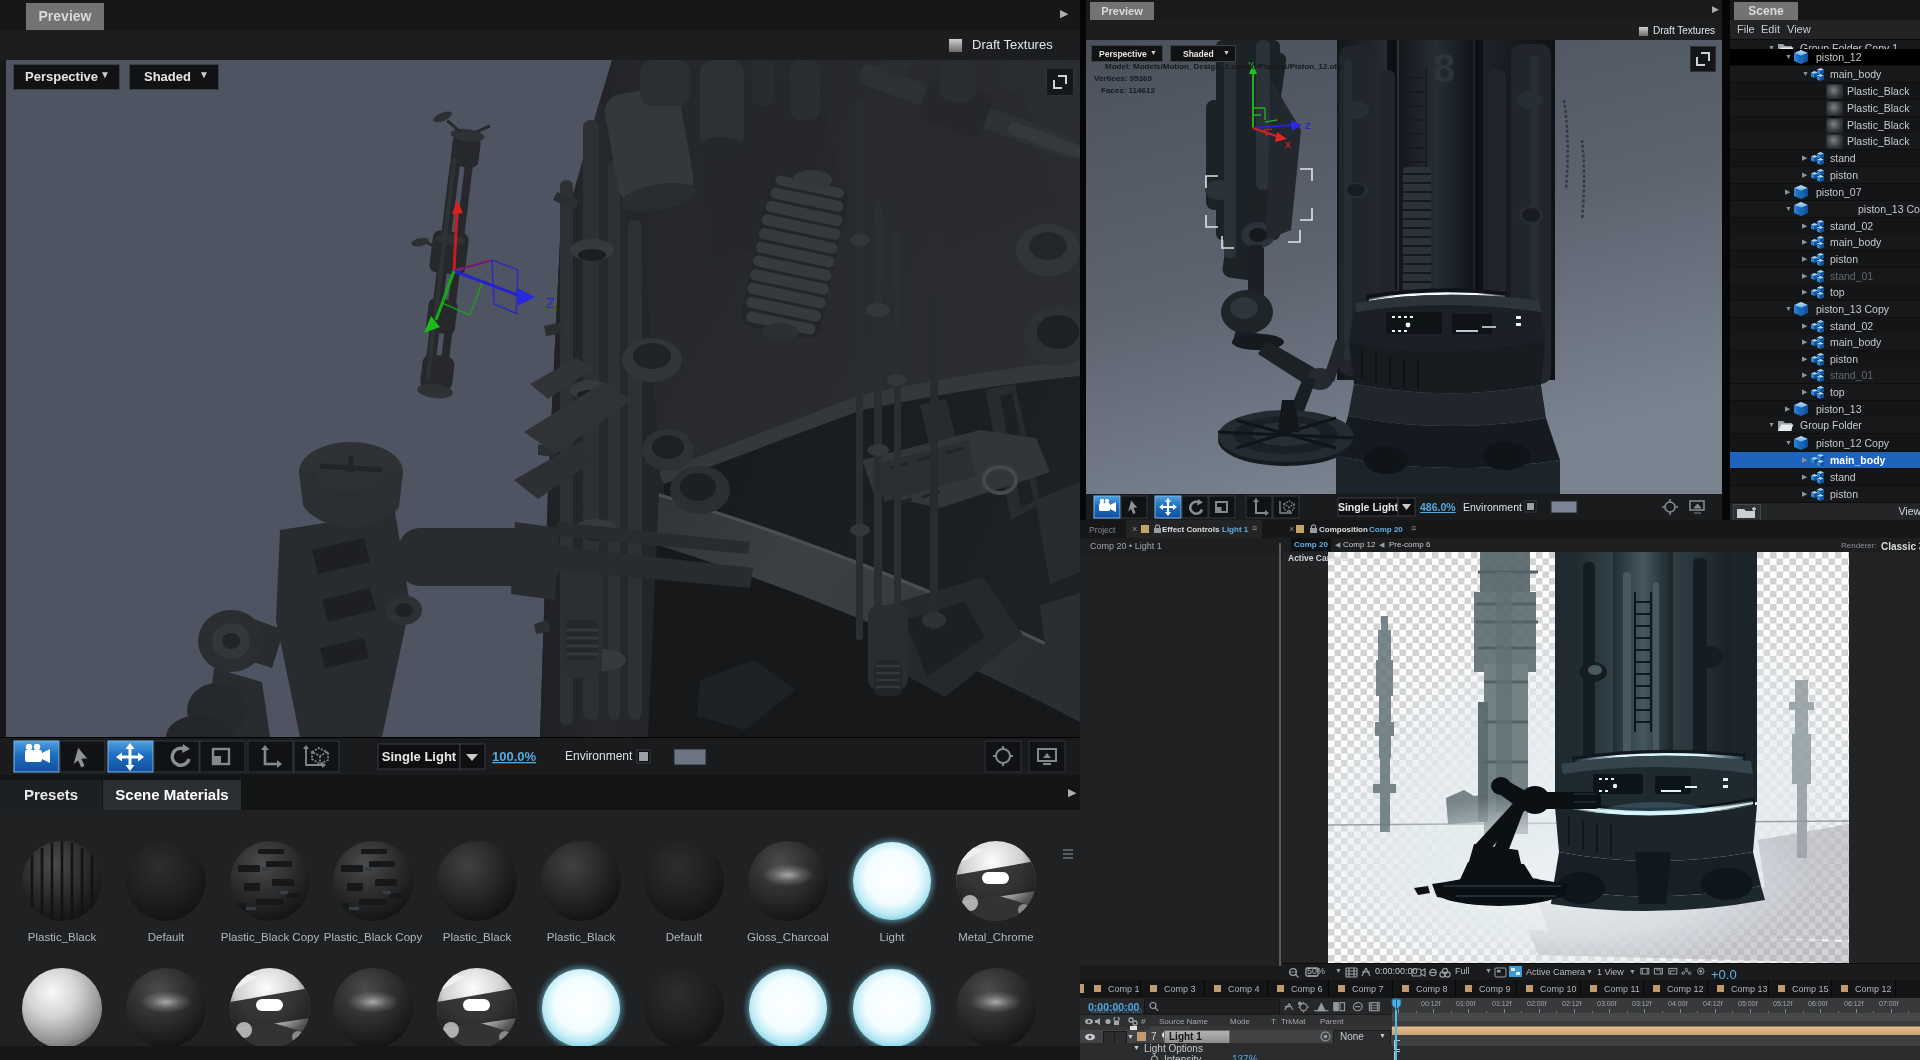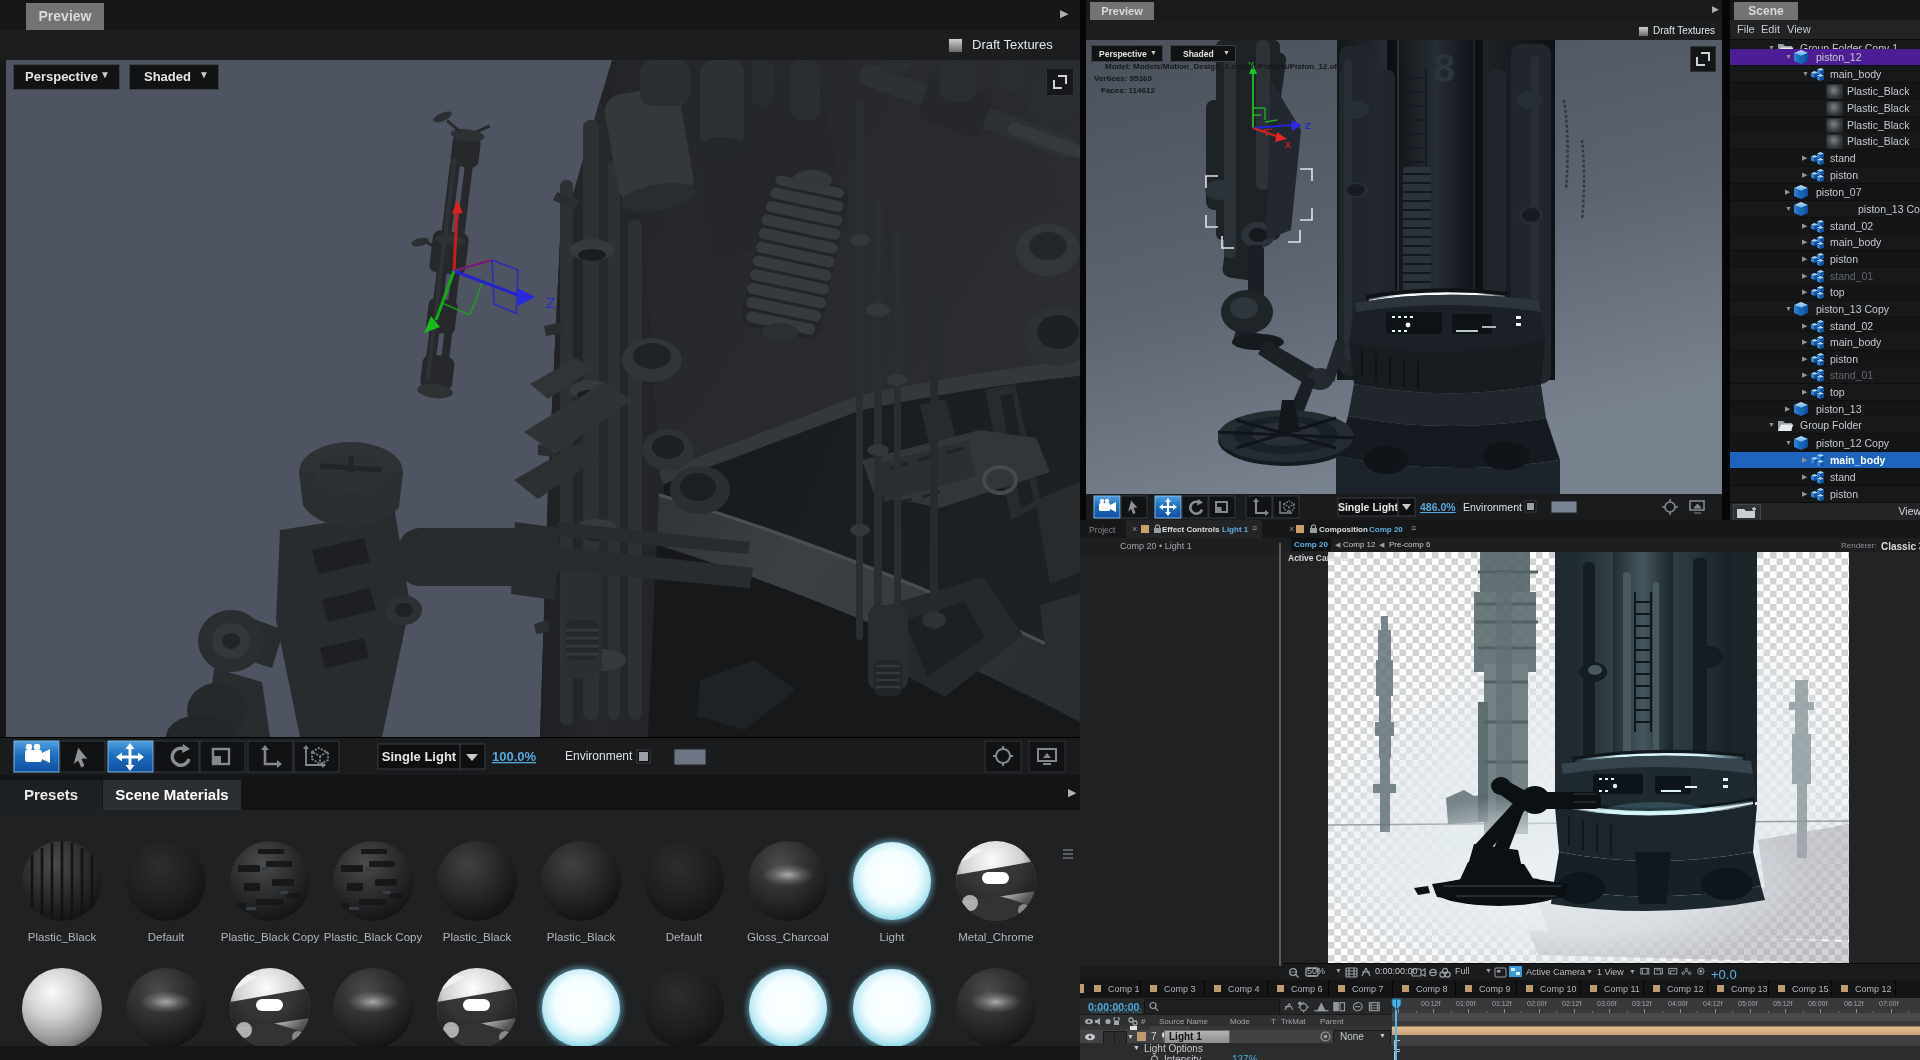--- a/index.html
+++ b/index.html
@@ -780,21 +780,21 @@
  <span class="txt" style="left:57px;top:3px;color:#c8cbce;font-size:11px;">View</span>
 </div>
 <div id="tree" class="abs" style="left:0;top:40px;width:190px;height:462px;font-size:10.5px;color:#c6c9cc;overflow:hidden;">
 <div class="abs" style="left:0;top:0px;width:190px;height:16px;background:#17181a;border-bottom:1px solid #0e0f10;">
           <span class="txt" style="left:38px;top:4px;font-size:7px;color:#8f9396;">▼</span>
           <svg class="abs" style="left:47px;top:1px;" width="17" height="14">
             <use href="#ifolder"></use>
           </svg>
           <span class="txt" style="left:70px;top:2px;color:#c6c9cc;font-weight:normal;">Group Folder Copy 1</span>
         </div>
-<div class="abs" style="left:0;top:9px;width:190px;height:16px;background:#4c1d95;border-bottom:1px solid #0e0f10;">
+<div class="abs" style="left:0;top:9px;width:190px;height:16px;background:#000000;border-bottom:1px solid #0e0f10;">
           <span class="txt" style="left:55px;top:4px;font-size:7px;color:#8f9396;">▼</span>
           <svg class="abs" style="left:64px;top:1px;" width="14" height="14">
             <use href="#icube"></use>
           </svg>
           <span class="txt" style="left:86px;top:2px;color:#c6c9cc;font-weight:normal;">piston_12</span>
         </div>
 <div class="abs" style="left:0;top:26px;width:190px;height:16px;background:#17181a;border-bottom:1px solid #0e0f10;">
           <span class="txt" style="left:72px;top:4px;font-size:7px;color:#8f9396;">▼</span>
           <svg class="abs" style="left:81px;top:2px;" width="13" height="13">
             <use href="#icluster"></use>
@@ -983,21 +983,21 @@
  <span class="abs" style="left:61px;top:5px;width:8px;height:8px;background:#c8a06a;"></span>
  <svg class="abs" style="left:73px;top:4px;" width="9" height="10">
           <rect x="1" y="4" width="7" height="5" fill="#9a9da0"></rect>
           <path d="M2.5,4 v-1.2 a2,2 0 0 1 4,0 V4" stroke="#9a9da0" fill="none" stroke-width="1.2"></path>
         </svg>
  <span class="txt" style="left:82px;top:5px;color:#dcdee0;font-size:8px;font-weight:bold;">Effect Controls</span>
  <span class="txt" style="left:142px;top:5px;color:#62aede;font-size:8px;font-weight:bold;">Light 1</span>
  <span class="txt" style="left:172px;top:3px;color:#8a8a8a;font-size:9px;">≡</span>
 </div>
 <div class="abs" style="left:0;top:18px;width:203px;height:16px;background:#1d1e1f;border-bottom:1px solid #101011;">
- <span class="txt" style="left:10px;top:3px;color:#a2a5a8;font-size:9px;margin-left:30px;">Comp 20 • Light 1</span>
+ <span class="txt" style="left:10px;top:3px;color:#a2a5a8;font-size:9px;">Comp 20 • Light 1</span>
 </div>
 <div class="abs" style="left:0;top:34px;width:199px;height:412px;background:#202122;"></div>
 <div class="abs" style="left:199px;top:23px;width:2px;height:423px;background:#595b5d;"></div>
 <div class="abs" style="left:0;top:446px;width:203px;height:14px;background:#191a1b;"></div>
 </div>
 
 <div class="abs" id="cmp" style="left:1283px;top:520px;width:637px;height:460px;background:#232425;overflow:hidden;">
 <div class="abs" style="left:0;top:0;width:637px;height:18px;background:#161718;border-bottom:1px solid #0a0a0a;">
  <span class="txt" style="left:6px;top:4px;color:#8a8a8a;font-size:9px;">×</span>
  <span class="abs" style="left:13px;top:5px;width:8px;height:8px;background:#c8a06a;"></span>

